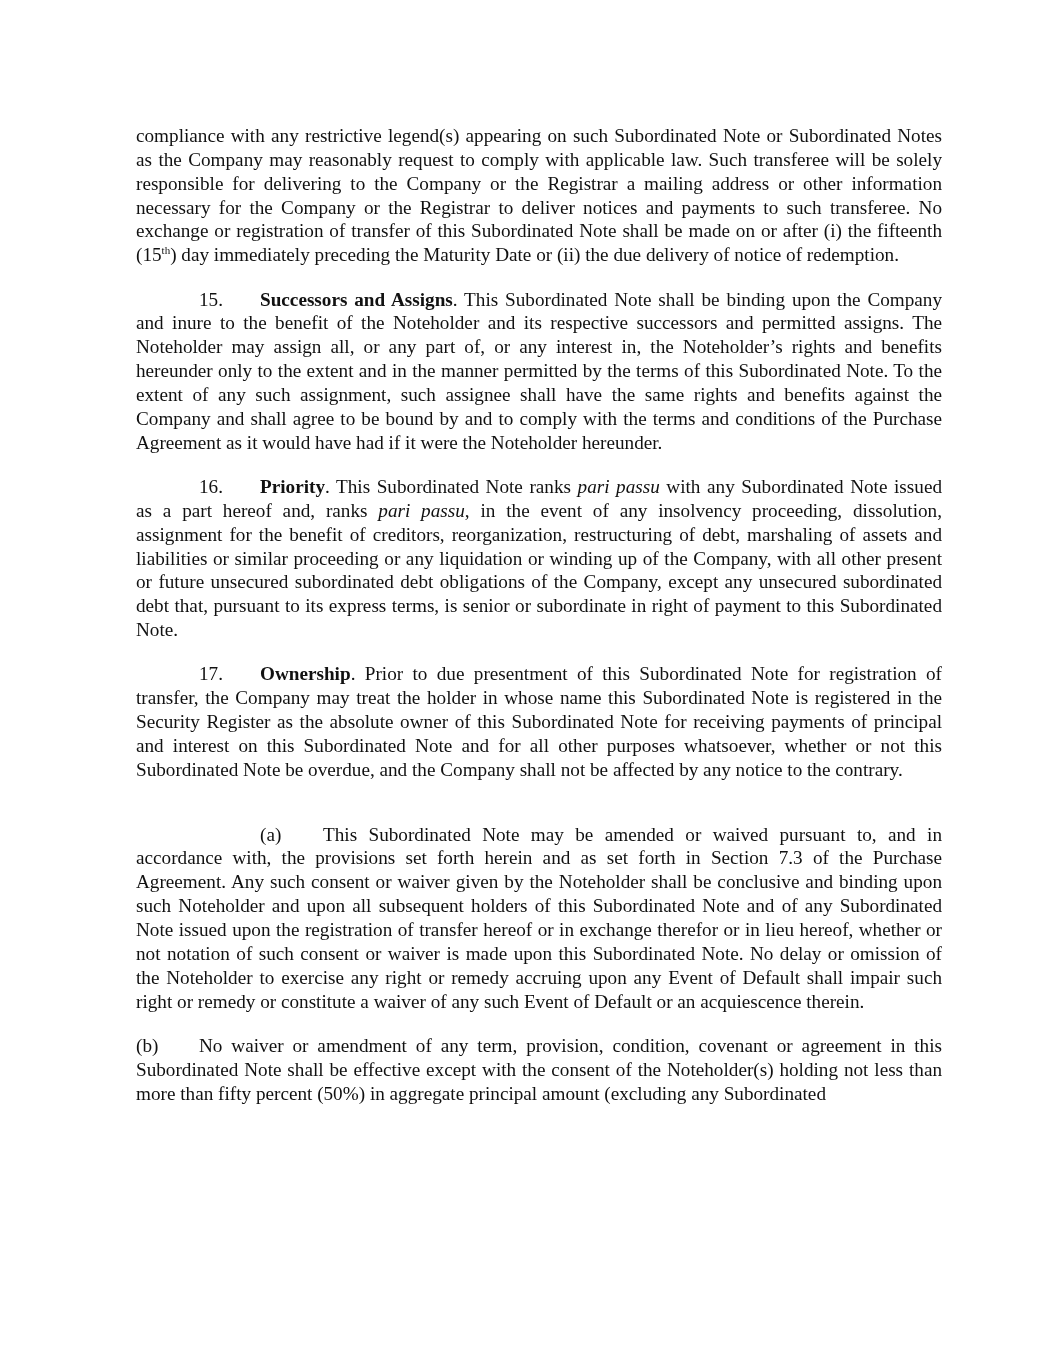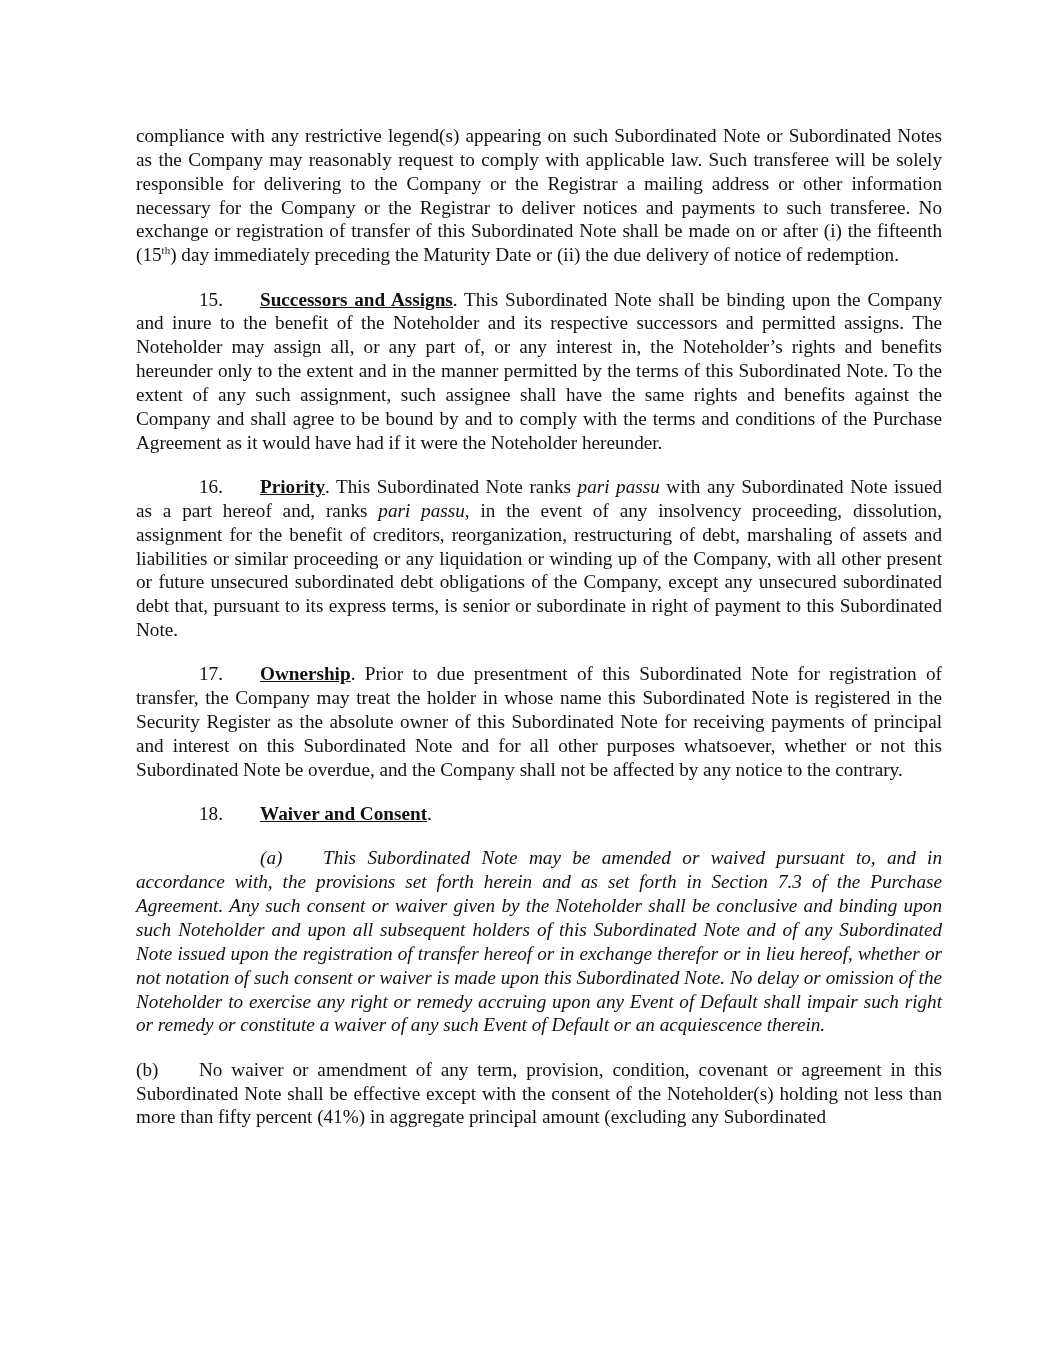--- a/index.html
+++ b/index.html
@@ -34,29 +34,27 @@
       text-indent: 63px;
     }
     .sec-num {
       font-weight: normal;
       display: inline-block;
       width: 61px;
       text-indent: 0;
     }
     .sec-title {
       font-weight: bold;
-      text-decoration: underline;
     }
     .sub-label-a {
       display: inline-block;
       text-indent: 0;
     }
     .sub-a {
       text-indent: 124px;
-      font-style: italic;
     }
     .sub-a .sub-label-a {
       width: 63px;
     }
     .sub-b .sub-label-b {
       display: inline-block;
       width: 63px;
     }
     sup {
       font-size: 11px;
@@ -82,23 +80,22 @@
   <div class="gap"></div>
 
   <p class="para first-indent"><span class="sec-num">16.</span><span class="sec-title">Priority</span><span>. This Subordinated Note ranks </span><em>pari passu</em><span> with any Subordinated Note issued as a part hereof and, ranks </span><em>pari passu</em><span>, in the event of any insolvency proceeding, dissolution, assignment for the benefit of creditors, reorganization, restructuring of debt, marshaling of assets and liabilities or similar proceeding or any liquidation or winding up of the Company, with all other present or future unsecured subordinated debt obligations of the Company, except any unsecured subordinated debt that, pursuant to its express terms, is senior or subordinate in right of payment to this Subordinated Note.</span></p>
 
   <div class="gap"></div>
 
   <p class="para first-indent"><span class="sec-num">17.</span><span class="sec-title">Ownership</span><span>. Prior to due presentment of this Subordinated Note for registration of transfer, the Company may treat the holder in whose name this Subordinated Note is registered in the Security Register as the absolute owner of this Subordinated Note for receiving payments of principal and interest on this Subordinated Note and for all other purposes whatsoever, whether or not this Subordinated Note be overdue, and the Company shall not be affected by any notice to the contrary.</span></p>
 
   <div class="gap"></div>
 
-  <p class="para heading-only"><span class="sec-num">18.</span><span class="sec-title">Waiver and Consent</span><span>.</span></p>
 
   <div class="gap"></div>
 
   <p class="para sub-a"><span class="sub-label-a">(a)</span><span>This Subordinated Note may be amended or waived pursuant to, and in accordance with, the provisions set forth herein and as set forth in Section 7.3 of the Purchase Agreement. Any such consent or waiver given by the Noteholder shall be conclusive and binding upon such Noteholder and upon all subsequent holders of this Subordinated Note and of any Subordinated Note issued upon the registration of transfer hereof or in exchange therefor or in lieu hereof, whether or not notation of such consent or waiver is made upon this Subordinated Note. No delay or omission of the Noteholder to exercise any right or remedy accruing upon any Event of Default shall impair such right or remedy or constitute a waiver of any such Event of Default or an acquiescence therein.</span></p>
 
   <div class="gap"></div>
 
-  <p class="para sub-b"><span class="sub-label-b">(b)</span><span>No waiver or amendment of any term, provision, condition, covenant or agreement in this Subordinated Note shall be effective except with the consent of the Noteholder(s) holding not less than more than fifty percent (41%) in aggregate principal amount (excluding any Subordinated</span></p>
+  <p class="para sub-b"><span class="sub-label-b">(b)</span><span>No waiver or amendment of any term, provision, condition, covenant or agreement in this Subordinated Note shall be effective except with the consent of the Noteholder(s) holding not less than more than fifty percent (50%) in aggregate principal amount (excluding any Subordinated</span></p>
 
 </div>
 
 </body></html>

